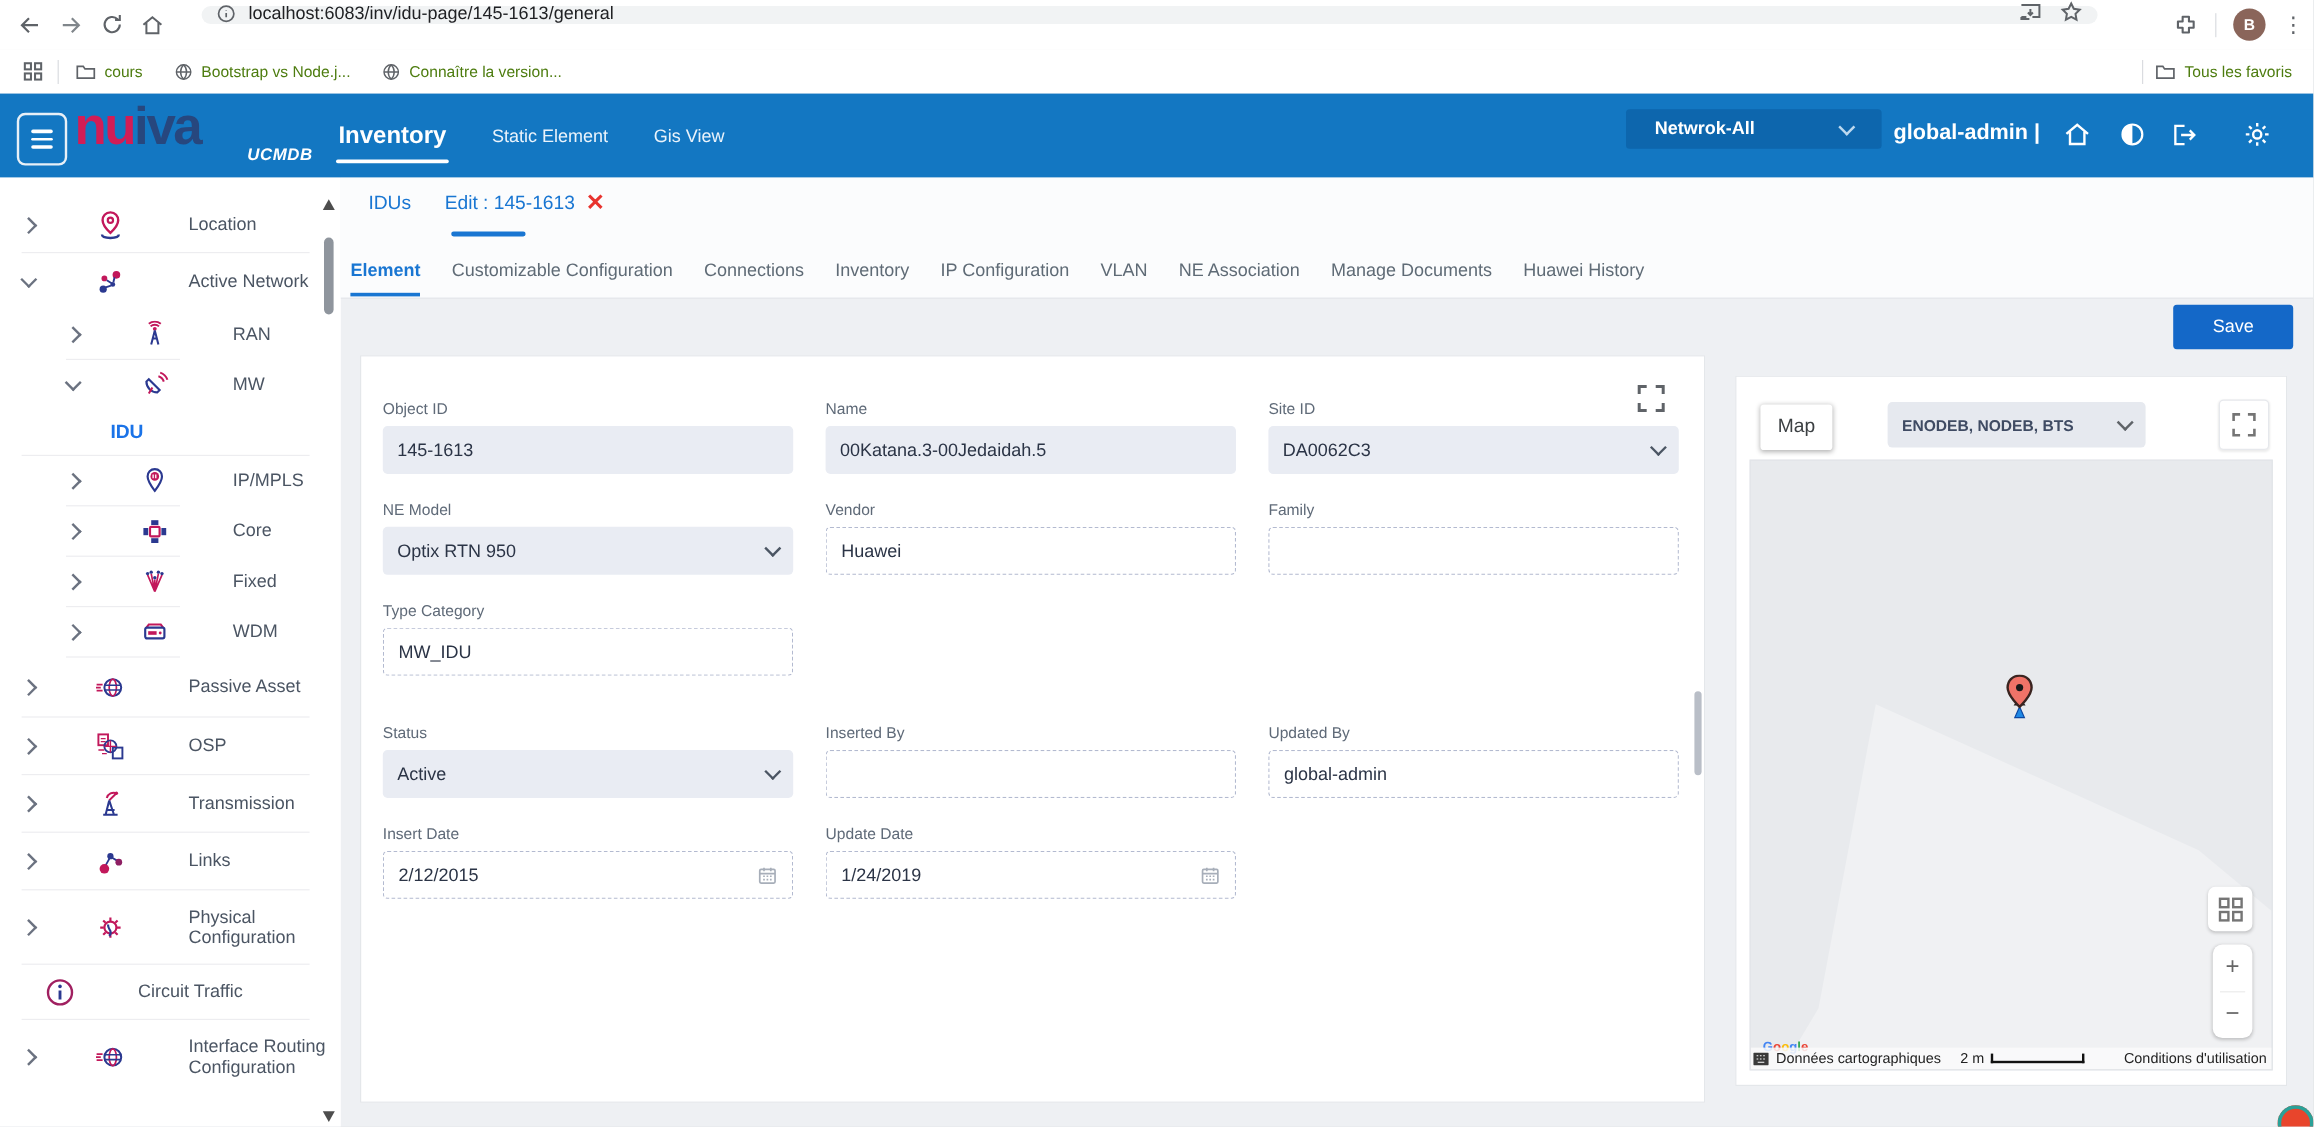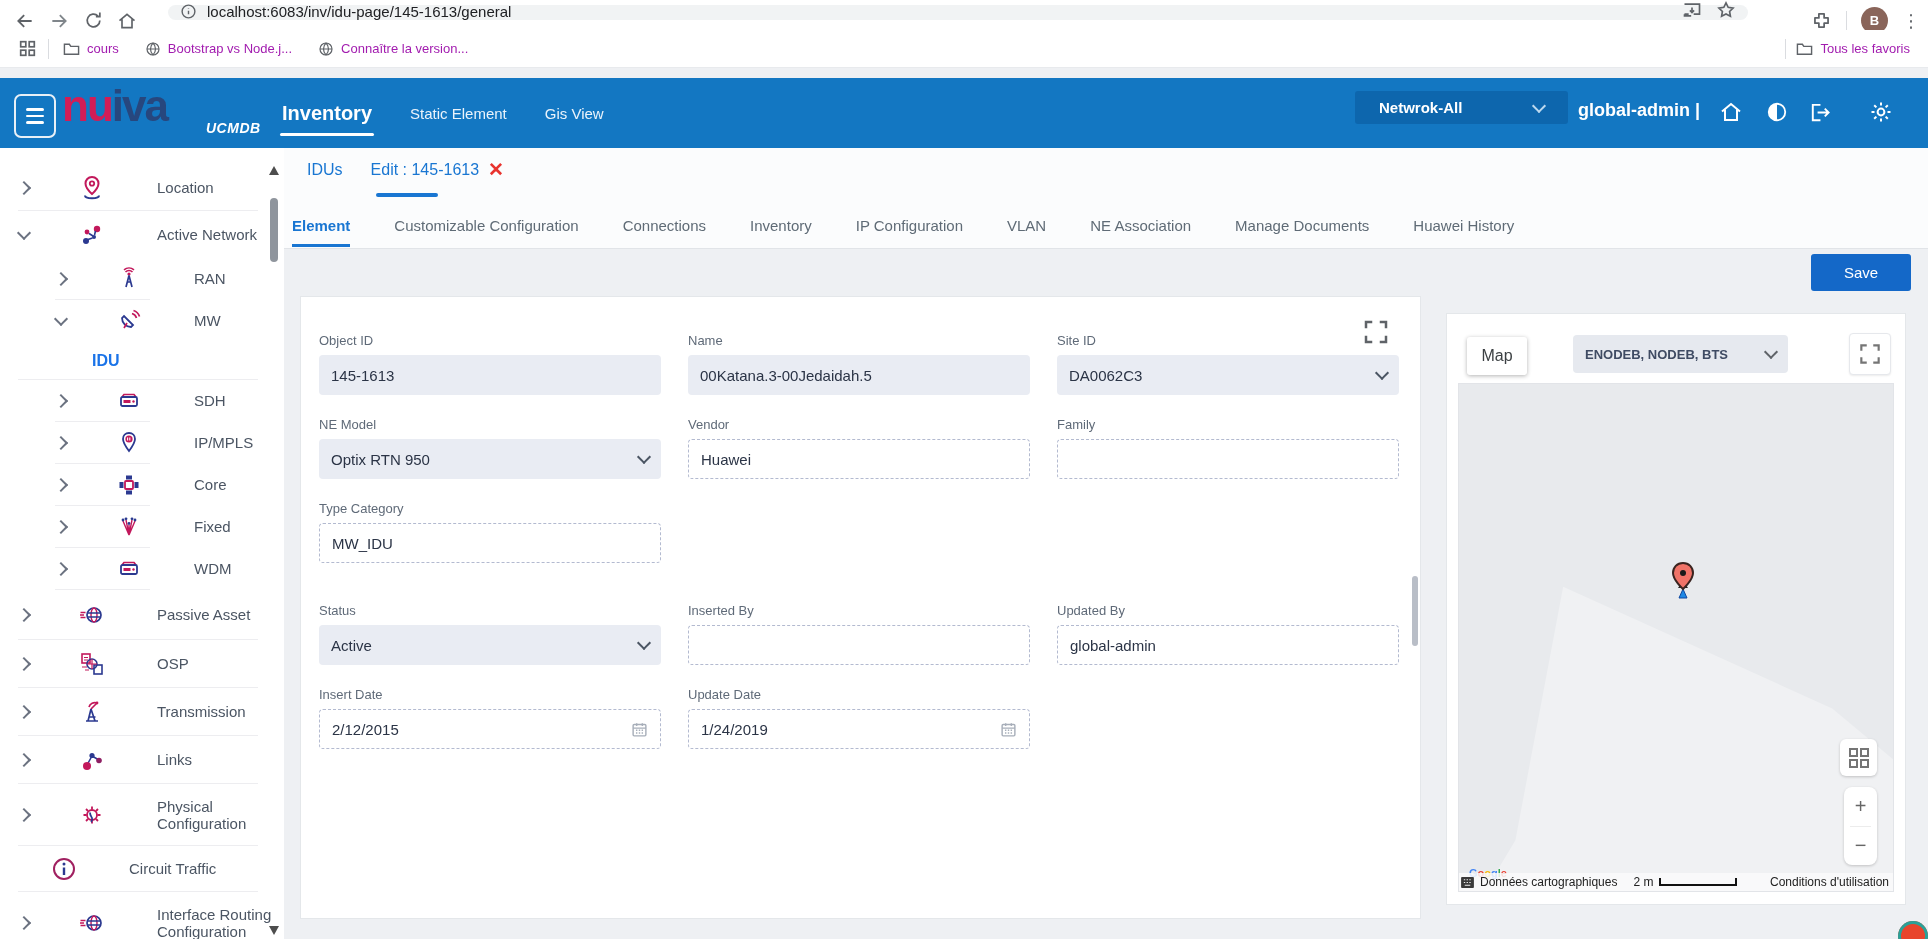--- a/index.html
+++ b/index.html
@@ -9,21 +9,21 @@
   .browser-bar{position:absolute;top:0;left:0;width:1928px;height:41px;background:#fff;display:flex;align-items:center;}
   .nav-ic{width:34px;height:34px;display:flex;align-items:center;justify-content:center;flex:0 0 auto;cursor:pointer;}
   .omnibox{position:absolute;left:168px;top:5px;width:1580px;height:15px;background:#f1f3f4;border-radius:16px;display:flex;align-items:flex-end;padding:0 12px;box-sizing:border-box;}
   .omnibox .url{font-size:15px;color:#202124;margin-left:10px;flex:1;white-space:nowrap;overflow:hidden;}
   .omni-right{display:flex;align-items:center;gap:14px;margin-left:auto;}
   .chrome-right{position:absolute;right:8px;top:3px;height:35px;display:flex;align-items:center;gap:14px;}
   .avatar{width:27px;height:27px;border-radius:50%;background:#8a655a;color:#fff;font-size:13px;font-weight:bold;display:flex;align-items:center;justify-content:center;}
   .vsep{width:1px;height:20px;background:#dadce0;}
   .dots{font-size:18px;color:#5f6368;letter-spacing:0;}
 
-  .bookmarks-bar{position:absolute;top:30px;left:0;width:1928px;height:37px;background:#fff;border-bottom:1px solid #e8eaed;display:flex;align-items:center;font-size:13px;color:#a21caf;}
+  .bookmarks-bar{position:absolute;top:41px;left:0;width:1928px;height:37px;background:#fff;border-bottom:1px solid #e8eaed;display:flex;align-items:center;font-size:13px;color:#4d7c0f;}
   .bm{display:flex;align-items:center;gap:7px;margin-right:26px;cursor:pointer;white-space:nowrap;}
   .bm-right{margin-left:auto;display:flex;align-items:center;gap:10px;margin-right:18px;}
 
   
   .app-header{position:absolute;top:78px;left:0;width:1928px;height:70px;background:#1377c2;}
   .burger{position:absolute;left:14px;top:16px;width:38px;height:40px;border:2px solid #e8f0f7;border-radius:7px;display:flex;flex-direction:column;justify-content:center;align-items:center;gap:4px;cursor:pointer;background:transparent;}
   .burger i{display:block;width:18px;height:2.5px;background:#fff;border-radius:2px;}
   .logo{position:absolute;left:62px;top:6px;font-size:44px;font-weight:bold;letter-spacing:-2px;line-height:1;}
   .logo .p1{color:#d21d56;}
   .logo .p2{color:#27477e;}
@@ -58,21 +58,21 @@
   .tri-up{position:absolute;top:0;left:0;width:0;height:0;border-left:5px solid transparent;border-right:5px solid transparent;border-bottom:9px solid #4d4d4d;}
   .tri-down{position:absolute;bottom:0;left:0;width:0;height:0;border-left:5px solid transparent;border-right:5px solid transparent;border-top:9px solid #4d4d4d;}
   .scroll-thumb{position:absolute;top:32px;left:1px;width:8px;height:64px;background:#8f959d;border-radius:4px;}
 
   
   .content-strip{position:absolute;top:148px;left:284px;width:1644px;height:100px;background:#fbfcfd;border-bottom:1px solid #e1e4e8;}
   .doc-tabs{position:absolute;top:12px;left:23px;display:flex;align-items:center;gap:28px;}
   .doc-tab{color:#1976d2;font-size:16px;cursor:pointer;display:flex;align-items:center;gap:9px;}
   .close-x{color:#e8332e;font-size:19px;font-weight:bold;line-height:1;cursor:pointer;}
   .ink-bar{position:absolute;top:45px;left:92px;width:62px;height:4px;background:#1976d2;border-radius:2px;}
-  .subtabs{position:absolute;top:56px;left:8px;right:0;height:43px;display:flex;align-items:center;gap:44px;}
+  .subtabs{position:absolute;top:56px;left:8px;right:0;height:43px;display:flex;align-items:center;gap:26px;}
   .subtab{font-size:15px;color:#5f6b76;cursor:pointer;height:43px;display:flex;align-items:center;position:relative;white-space:nowrap;}
   .subtab.active{color:#1976d2;font-weight:bold;}
   .subtab.active::after{content:"";position:absolute;left:0;right:0;bottom:0;height:3px;background:#1976d2;}
 
   .save-btn{position:absolute;top:254px;left:1811px;width:100px;height:37px;background:#1468c8;color:#fff;font-size:15px;border:none;border-radius:3px;cursor:pointer;font-family:inherit;}
 
   
   .form-card{position:absolute;top:296px;left:300px;width:1121px;height:623px;background:#fff;border:1px solid #e4e7ea;box-sizing:border-box;}
   .frow{position:absolute;left:18px;display:flex;gap:27px;}
   .fcell{width:342px;}
@@ -302,32 +302,20 @@
               <path d="M10 14l-3 5M15 4.5q3.5 1 4.5 4.5M16.5 1.5q4.5 1.5 6 6" stroke="#c2185b" stroke-width="1.7"></path>
             </svg>
         </span>
         <span class="sn-label">MW</span>
       </div>
 
       <div class="sn-item lvl3">
         <span class="sn-label sn-active" style="margin-left:0">IDU</span>
       </div>
 
-      <div class="sn-item lvl2">
-        <span class="chev right"></span>
-        <span class="sn-ico">
-          <svg width="24" height="22" viewBox="0 0 24 22" fill="none">
-              <path d="M5 7l2-2.5h10L19 7" stroke="#c2185b" stroke-width="1.7"></path>
-              <rect x="4" y="7" width="16" height="9" rx="1.5" stroke="#2b3990" stroke-width="1.8"></rect>
-              <rect x="6.5" y="10" width="7" height="3" fill="#c2185b"></rect>
-              <circle cx="16.5" cy="11.5" r="1.2" fill="#c2185b"></circle>
-            </svg>
-        </span>
-        <span class="sn-label">SDH</span>
-      </div>
 
       <div class="sn-item lvl2">
         <span class="chev right"></span>
         <span class="sn-ico">
           <svg width="22" height="24" viewBox="0 0 22 24" fill="none">
               <path d="M11 2C7.5 2 5 4.6 5 8c0 4 6 12 6 12s6-8 6-12c0-3.4-2.5-6-6-6z" stroke="#2b3990" stroke-width="1.8"></path>
               <circle cx="11" cy="8" r="3.6" fill="#c2185b"></circle>
               <path d="M9.6 6.5v3M11.8 6.5v3" stroke="#fff" stroke-width="1.1"></path>
             </svg>
         </span>
@@ -432,21 +420,21 @@
         <span class="sn-ico">
           <svg width="26" height="26" viewBox="0 0 26 26" fill="none">
               <circle cx="13" cy="13" r="5" stroke="#c2185b" stroke-width="1.8"></circle>
               <path d="M13 4.5v3M13 18.5v3M4.5 13h3M18.5 13h3M7 7l2 2M17 17l2 2M19 7l-2 2M9 17l-2 2" stroke="#c2185b" stroke-width="1.8"></path>
               <path d="M11 10.5c0 3 1.5 4 2 5.5s0 3-1 4" stroke="#2b3990" stroke-width="1.8"></path>
             </svg>
         </span>
         <span class="sn-label wrap">Physical Configuration</span>
       </div>
 
-      <div class="sn-item lvl1" style="height:46px;padding-left:49px">
+      <div class="sn-item lvl1" style="height:46px;padding-left:35px">
         <span class="sn-ico" style="margin-left:0">
           <svg width="26" height="26" viewBox="0 0 26 26" fill="none">
               <circle cx="13" cy="13" r="10" stroke="#a02060" stroke-width="2"></circle>
               <path d="M13 11.5V19" stroke="#2b3990" stroke-width="2.4"></path>
               <circle cx="13" cy="8" r="1.5" fill="#2b3990"></circle>
             </svg>
         </span>
         <span class="sn-label">Circuit Traffic</span>
       </div>
 

